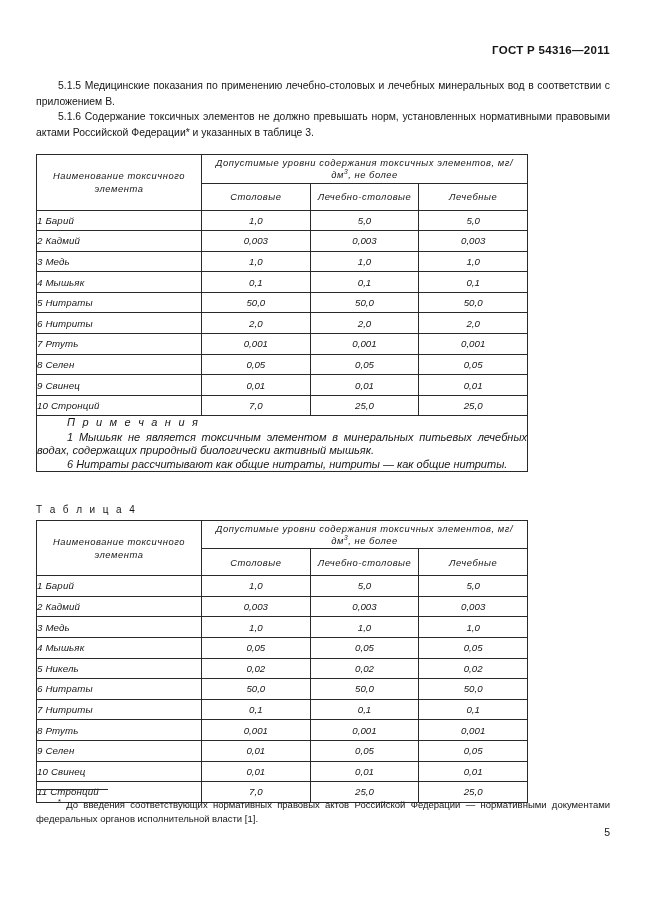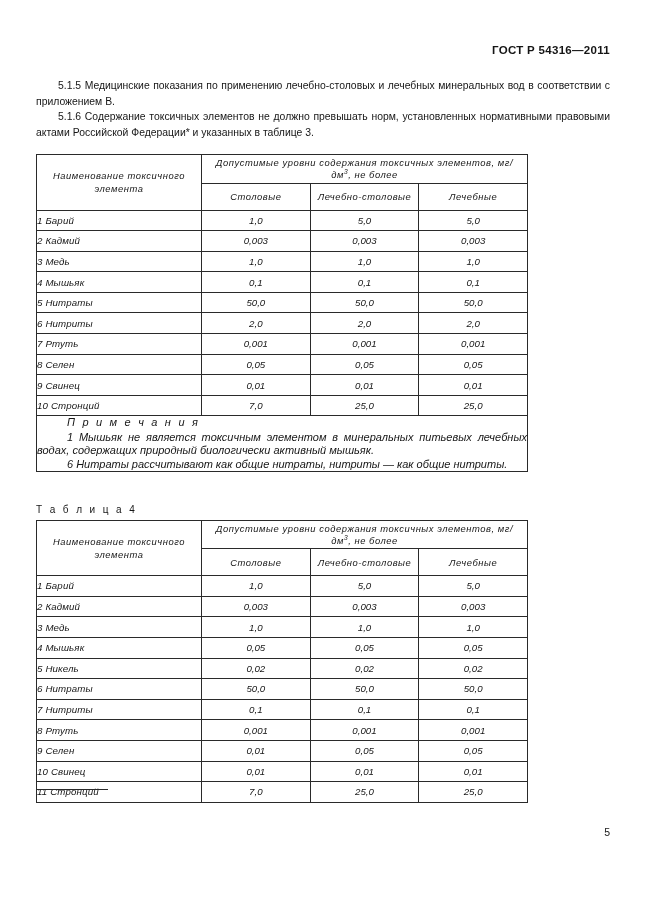--- a/index.html
+++ b/index.html
@@ -362,17 +362,18 @@
             <td class="num">25,0</td>
             <td class="num">25,0</td>
           </tr>
         </tbody>
     </table>
 
   </div>
 
   <div class="footnote-wrap">
     <div class="footnote-rule"></div>
+    <div class="footnote-text"><sup>*</sup> <span>До введения соответствующих нормативных правовых актов Российской Федерации — нормативными документами федеральных органов исполнительной власти [1].</span></div>
   </div>
 
   <div class="page-number">5</div>
 
 </div>
 
 </body></html>

